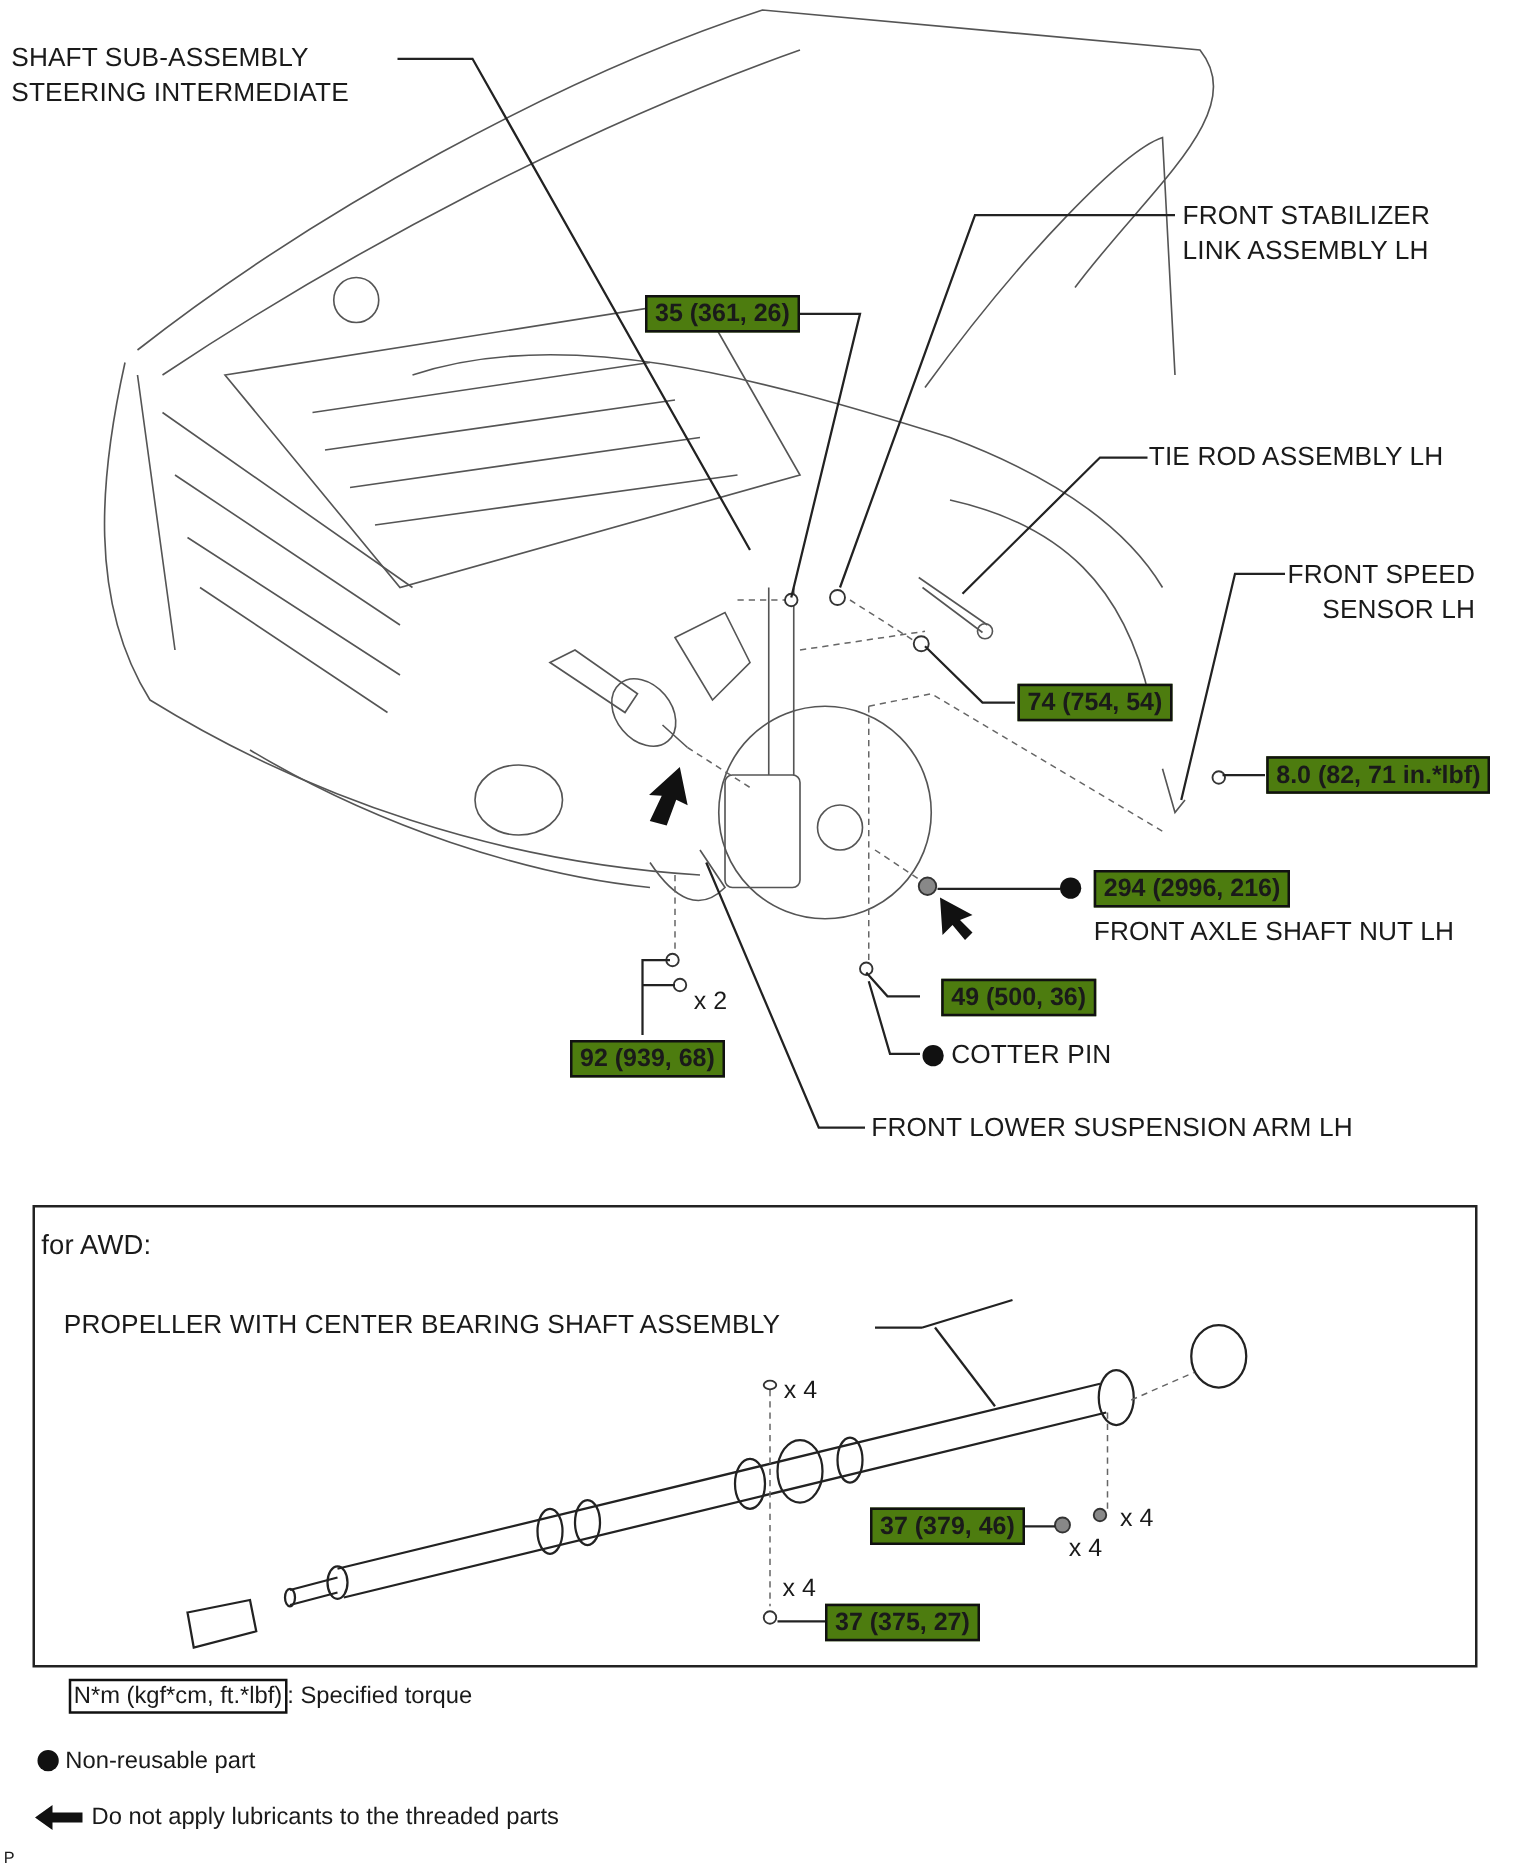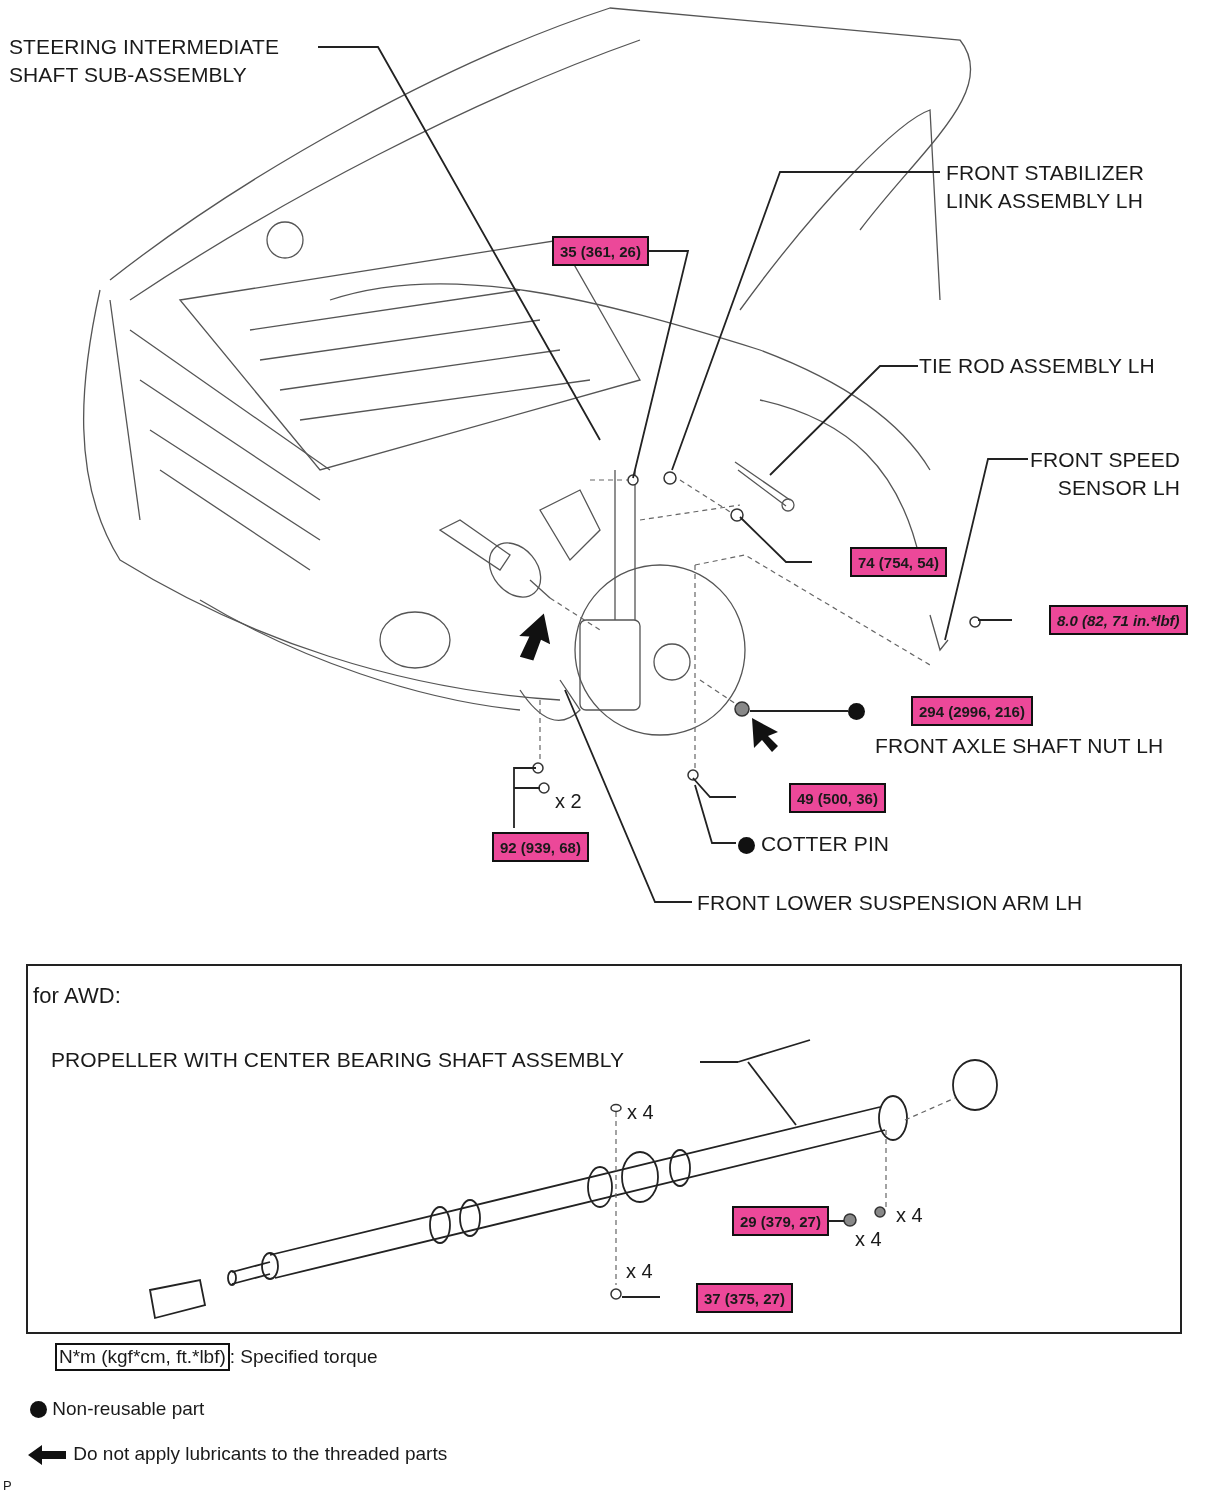--- a/index.html
+++ b/index.html
@@ -1,18 +1,18 @@
 <!DOCTYPE html>
 <html><head>
 <meta charset="utf-8">
 <style>
   html,body{margin:0;padding:0;background:#fff;}
   body{width:1210px;height:1498px;position:relative;overflow:hidden;font-family:"Liberation Sans",sans-serif;color:#1a1a1a;}
   .lbl{position:absolute;font-size:21px;line-height:28px;white-space:nowrap;letter-spacing:0.1px;}
-  .torque{position:absolute;border:2px solid #111;background:#ec4899;font-weight:bold;font-size:15px;line-height:15px;padding:6px 6px 5px 6px;white-space:nowrap;margin-left:36px;}
+  .torque{position:absolute;border:2px solid #111;background:#4d7c0f;font-weight:bold;font-size:20px;line-height:15px;padding:6px 6px 5px 6px;white-space:nowrap;}
   .dot{display:inline-block;width:17px;height:17px;border-radius:50%;background:#111;vertical-align:middle;}
   .qty{position:absolute;font-size:20px;white-space:nowrap;}
   svg{position:absolute;left:0;top:0;}
   .awd-box{position:absolute;left:26px;top:964px;width:1152px;height:366px;border:2px solid #222;}
   .legend{position:absolute;font-size:19px;white-space:nowrap;}
   .legend-box{display:inline-block;border:2px solid #111;padding:0 2px;line-height:24px;}
 </style>
 </head>
 <body>
 
@@ -124,53 +124,53 @@
     <circle cx="850" cy="1220" r="6" fill="#888"></circle>
     <circle cx="880" cy="1212" r="5" fill="#888"></circle>
   </g>
   <g fill="none" stroke="#222" stroke-width="1.8">
     <path d="M810 1221 L 844 1221"></path>
     <path d="M660 1297 L 622 1297"></path>
   </g>
 </svg>
 
 <div class="lbl" style="left:9px;top:33px;">
+  <div>SHAFT SUB-ASSEMBLY</div>
   <div>STEERING INTERMEDIATE</div>
-  <div>SHAFT SUB-ASSEMBLY</div>
 </div>
 <div class="lbl" style="left:946px;top:159px;">
   <div>FRONT STABILIZER</div>
   <div>LINK ASSEMBLY LH</div>
 </div>
 <div class="lbl" style="left:919px;top:352px;">TIE ROD ASSEMBLY LH</div>
 <div class="lbl" style="left:1030px;top:446px;text-align:right;">
   <div>FRONT SPEED</div>
   <div>SENSOR LH</div>
 </div>
 <div class="lbl" style="left:875px;top:732px;">FRONT AXLE SHAFT NUT LH</div>
 <div class="lbl" style="left:738px;top:830px;">
   <span class="dot"></span>
   <span>COTTER PIN</span>
 </div>
 <div class="lbl" style="left:697px;top:889px;">FRONT LOWER SUSPENSION ARM LH</div>
 
 <div class="torque" style="left:516px;top:236px;">35 (361, 26)</div>
 <div class="torque" style="left:814px;top:547px;">74 (754, 54)</div>
-<div class="torque" style="left:1013px;top:605px;font-style:italic;">8.0 (82, 71 in.*lbf)</div>
+<div class="torque" style="left:1013px;top:605px;">8.0 (82, 71 in.*lbf)</div>
 <div style="position:absolute;left:848px;top:702px;"><span class="dot"></span></div>
 <div class="torque" style="left:875px;top:696px;">294 (2996, 216)</div>
 <div class="torque" style="left:753px;top:783px;">49 (500, 36)</div>
 <div class="torque" style="left:456px;top:832px;">92 (939, 68)</div>
 <div class="qty" style="left:555px;top:790px;">x 2</div>
 
 <div class="awd-box"></div>
 <div class="lbl" style="left:33px;top:982px;font-size:22px;">for AWD:</div>
 <div class="lbl" style="left:51px;top:1046px;">PROPELLER WITH CENTER BEARING SHAFT ASSEMBLY</div>
 <div class="qty" style="left:627px;top:1101px;">x 4</div>
-<div class="torque" style="left:696px;top:1206px;">29 (379, 27)</div>
+<div class="torque" style="left:696px;top:1206px;">37 (379, 46)</div>
 <div class="qty" style="left:855px;top:1228px;">x 4</div>
 <div class="qty" style="left:896px;top:1204px;">x 4</div>
 <div class="qty" style="left:626px;top:1260px;">x 4</div>
 <div class="torque" style="left:660px;top:1283px;">37 (375, 27)</div>
 
 <div class="legend" style="left:30px;top:1343px;padding-left:25px;">
   <span class="legend-box">N*m (kgf*cm, ft.*lbf)</span><span>: Specified torque</span>
 </div>
 <div class="legend" style="left:30px;top:1398px;text-align:center;">
   <span class="dot"></span>

